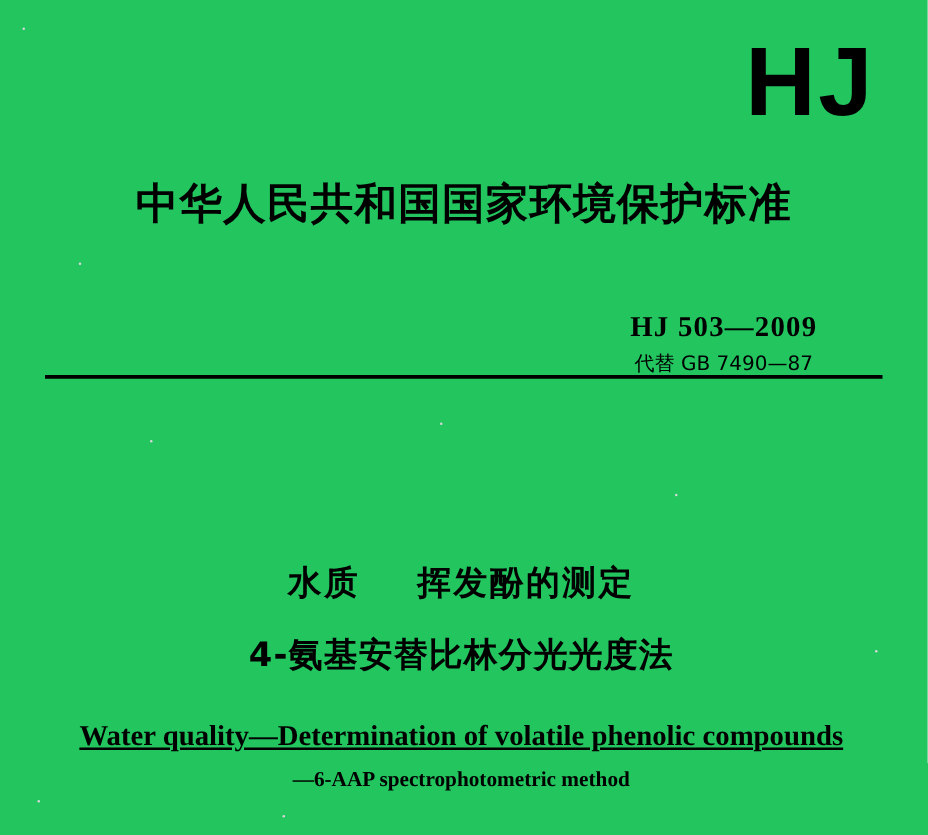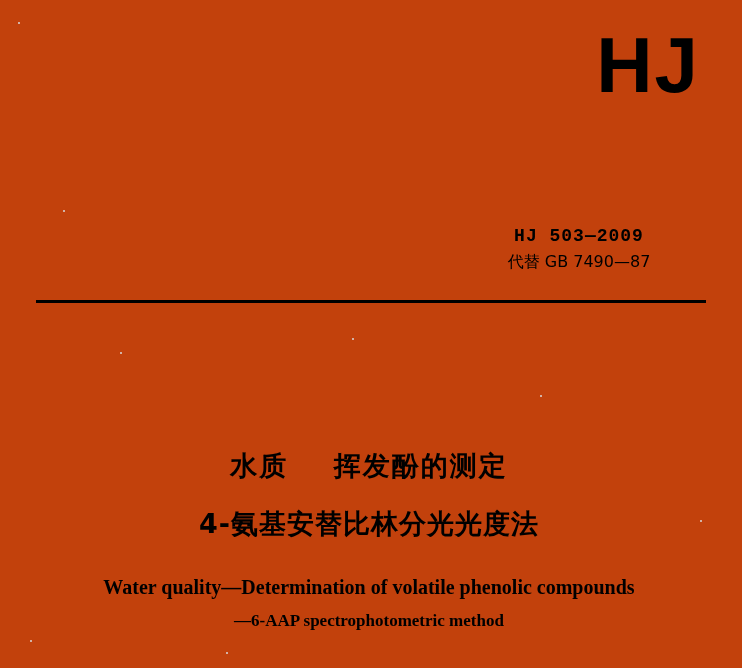--- a/index.html
+++ b/index.html
@@ -12,21 +12,21 @@
     height: 668px;
     font-family: "Liberation Serif", serif;
     color: #000000;
     position: relative;
     overflow: hidden;
   }
   .page {
     position: relative;
     width: 742px;
     height: 668px;
-    background: #c2410c;
+    background: #22c55e;
   }
   
   .hj-mark {
     position: absolute;
     top: 28px;
     right: 42px;
     font-family: "Liberation Sans", sans-serif;
     font-weight: bold;
     font-size: 78px;
     line-height: 0.95;
@@ -49,25 +49,26 @@
   }
   
   .std-number-block {
     position: absolute;
     top: 226px;
     right: 48px;
     text-align: center;
     width: 230px;
   }
   .std-number {
-    font-family: Liberation Mono, monospace;
+    font-family: Liberation Serif, serif;
     font-weight: bold;
-    font-size: 18px;
+    font-size: 23px;
     letter-spacing: 1px;
     color: #000;
+    margin-top: 23px;
   }
   .std-replaces {
     margin-top: 6px;
     font-family: "DejaVu Sans", sans-serif;
     font-size: 16px;
     letter-spacing: 0px;
     color: #000;
   }
   
   .rule {
@@ -100,22 +101,23 @@
     font-weight: bold;
     font-size: 27px;
     letter-spacing: 1px;
     color: #000;
     white-space: pre;
   }
   .en-title-1 {
     margin-top: 34px;
     font-family: "Liberation Serif", serif;
     font-weight: bold;
-    font-size: 20px;
+    font-size: 23px;
     color: #000;
+    text-decoration: underline;
   }
   .en-title-2 {
     margin-top: 12px;
     font-family: "Liberation Serif", serif;
     font-weight: bold;
     font-size: 17px;
     color: #000;
   }
   
   .speckle {
@@ -126,20 +128,21 @@
     border-radius: 50%;
   }
 </style>
 </head>
 <body>
 
 <div class="page">
 
   <div class="hj-mark">HJ</div>
 
+  <div class="cn-standard-title">中华人民共和国国家环境保护标准</div>
 
   <div class="std-number-block">
     <div class="std-number">HJ 503—2009</div>
     <div class="std-replaces">代替 GB 7490—87</div>
   </div>
 
   <div class="rule"></div>
 
   <div class="title-block">
     <div class="cn-title-1">水质    挥发酚的测定</div>

